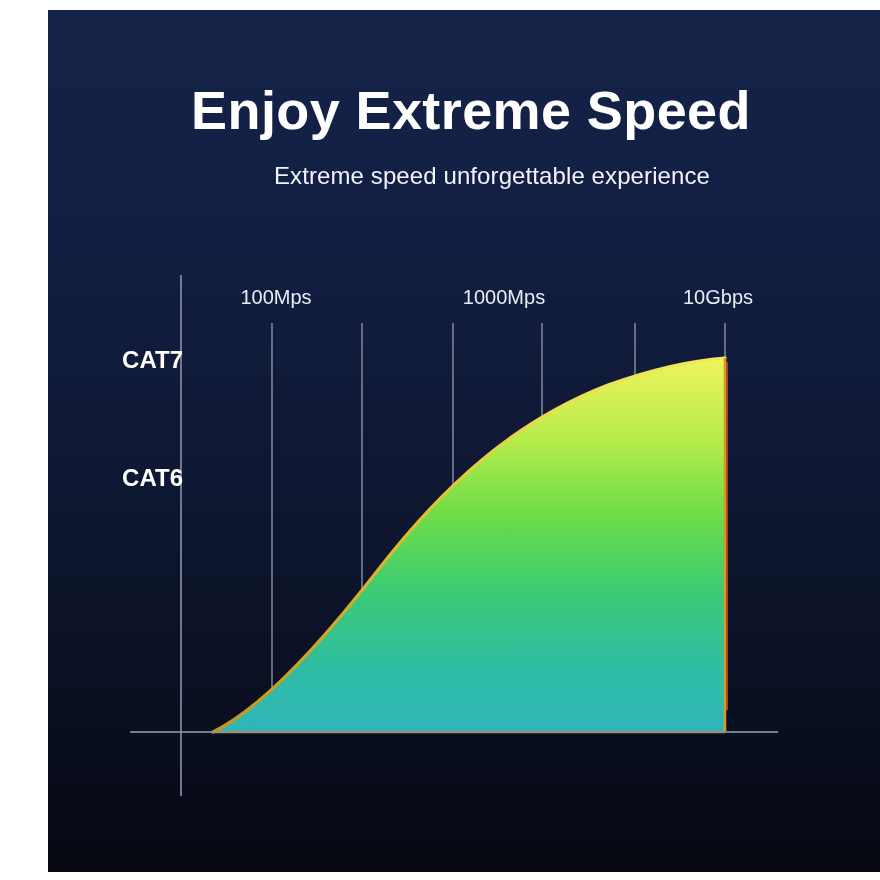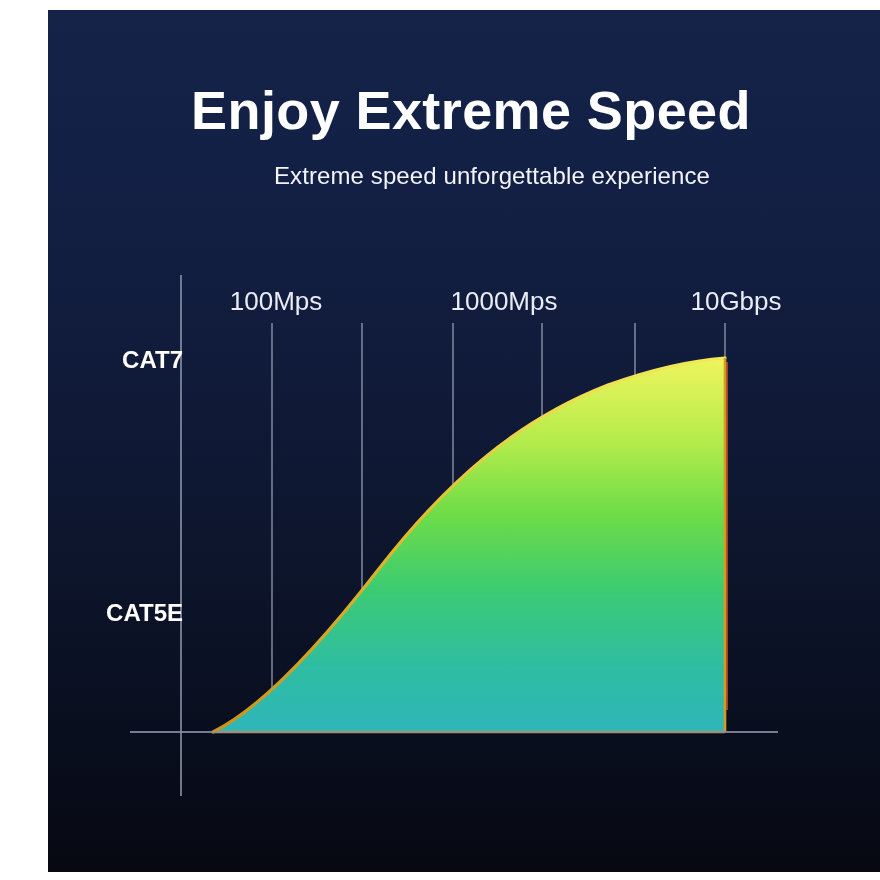--- a/index.html
+++ b/index.html
@@ -73,21 +73,21 @@
   #chart svg {
     display: block;
     width: 832px;
     height: 862px;
   }
 
   
   .xlab {
     position: absolute;
     color: #e9ecf4;
-    font-size: 26px;
+    font-size: 20px;
     font-weight: 400;
     white-space: nowrap;
     transform: translateX(-50%);
   }
   .ylab {
     position: absolute;
     color: #ffffff;
     font-size: 24px;
     font-weight: 700;
     white-space: nowrap;
@@ -154,19 +154,19 @@
 
         <line x1="133" y1="265" x2="133" y2="786" stroke="#8a90a6" stroke-width="1.8" opacity="0.9"></line>
       </svg>
     </div>
 
     <div id="title">Enjoy Extreme Speed</div>
     <div id="subtitle">Extreme speed unforgettable experience</div>
 
     <div class="xlab" style="left:228px; top:276px;">100Mps</div>
     <div class="xlab" style="left:422px; top:276px;margin-left:34px;">1000Mps</div>
-    <div class="xlab" style="left:688px; top:276px;">10Gbps</div>
+    <div class="xlab" style="left:670px; top:276px;">10Gbps</div>
 
     <div class="ylab" style="left:0px; width:127px; top:350px;">CAT7</div>
-    <div class="ylab" style="left:0px; width:127px; top:603px;">CAT5E</div>
+    <div class="ylab" style="left:0px; width:127px; top:468px;">CAT6</div>
 
   </div>
 </div>
 
 </body></html>

